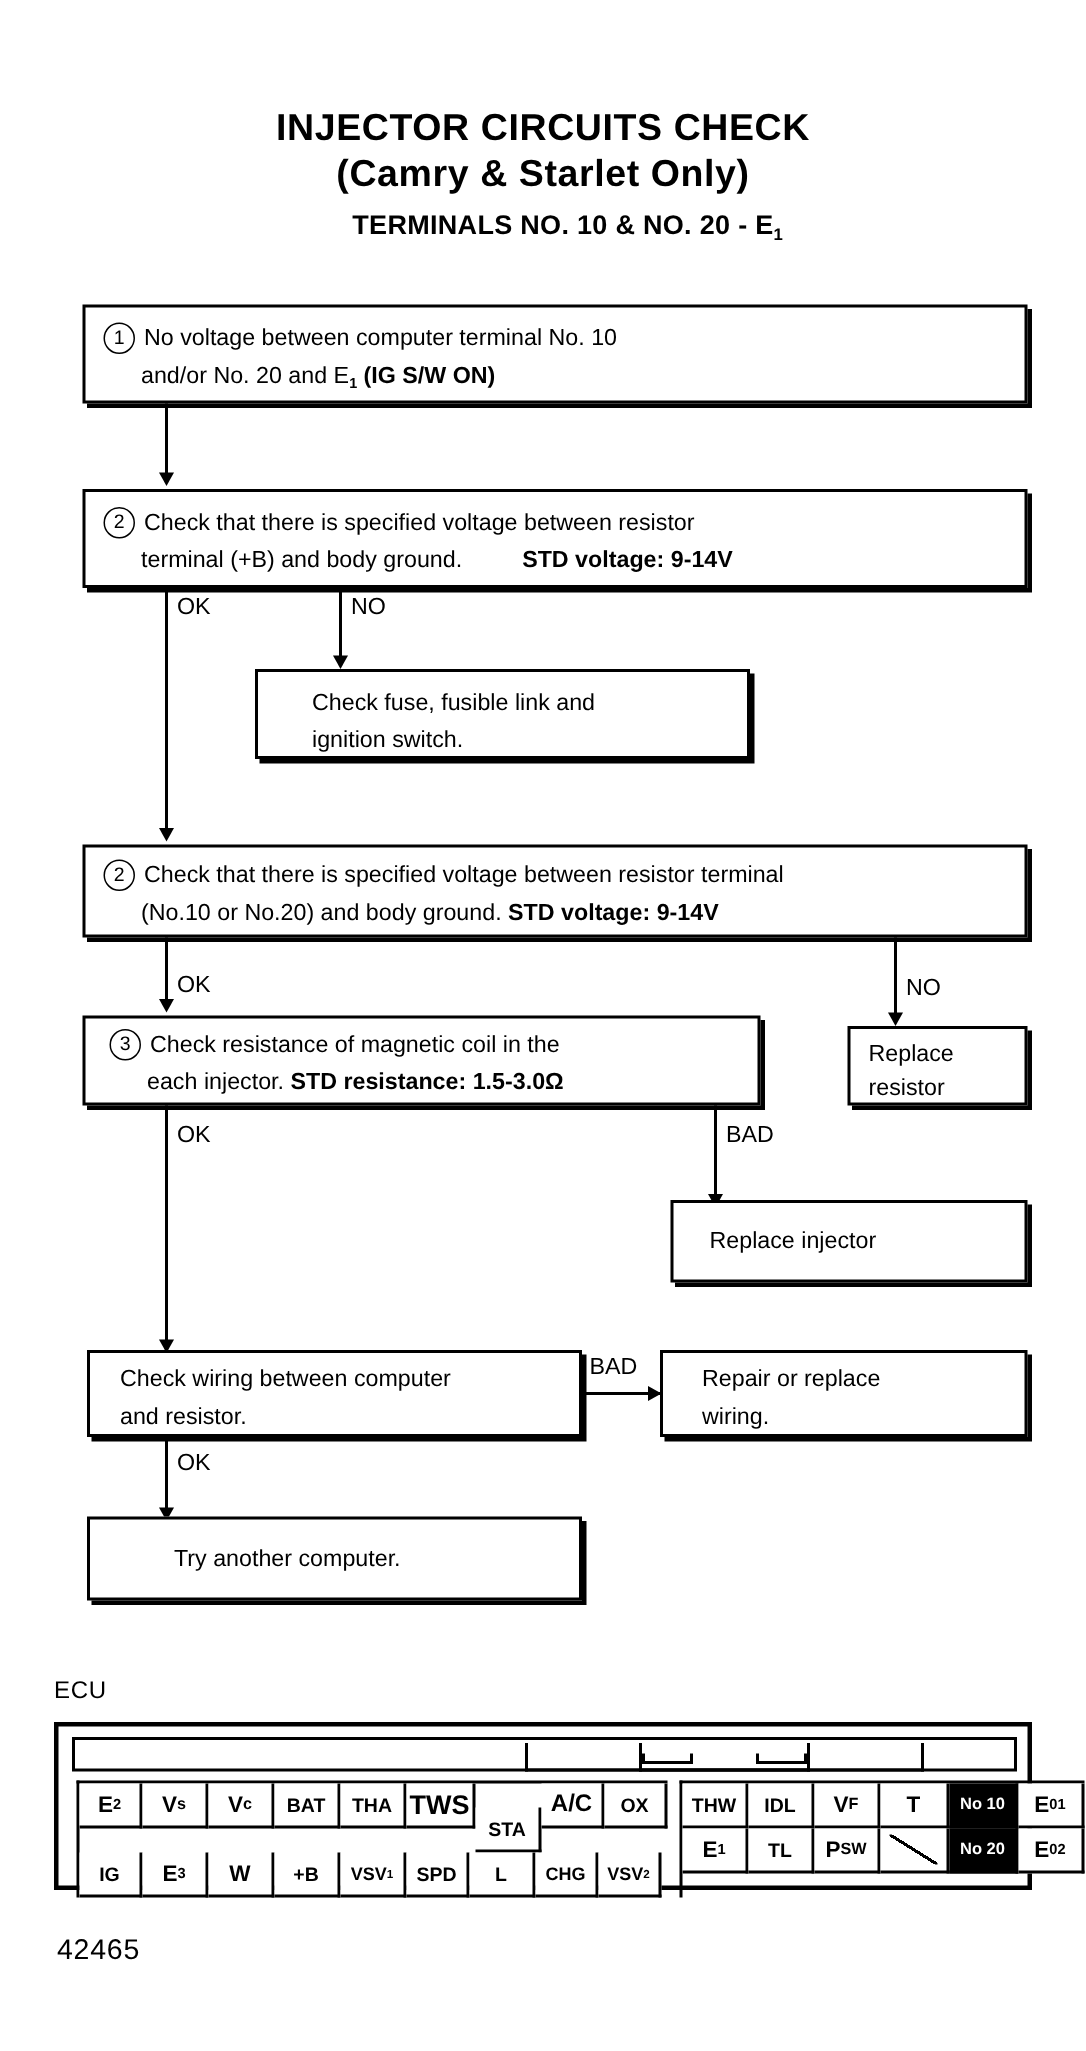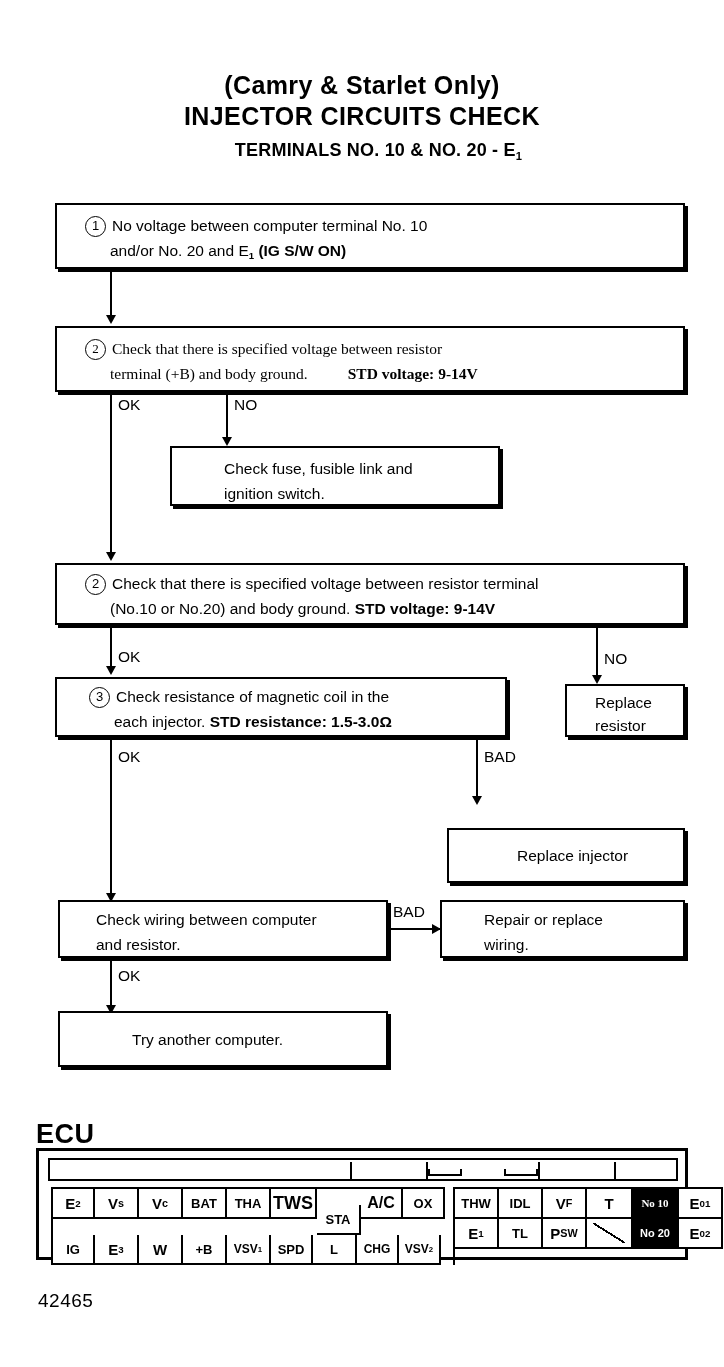--- a/index.html
+++ b/index.html
@@ -47,21 +47,20 @@
     position: absolute;
     border: 2px solid #000;
     background: #fff;
     box-sizing: border-box;
     box-shadow: 3px 3px 0 #000;
   }
   .box-inner {
     font-size: 15.5px;
     line-height: 25px;
     padding: 8px 10px 8px 12px;
-    margin-left: 16px;
   }
   .num {
     display: inline-block;
     width: 19px;
     height: 19px;
     line-height: 17px;
     border: 1.6px solid #000;
     border-radius: 50%;
     text-align: center;
     font-size: 13px;
@@ -101,22 +100,22 @@
     font-size: 15.5px;
     font-weight: normal;
     white-space: nowrap;
   }
 
   
   .ecu-title {
     position: absolute;
     left: 36px;
     top: 1119px;
-    font-size: 27px;
-    font-weight: bold;
+    font-size: 16px;
+    font-weight: normal;
     letter-spacing: 0.5px;
   }
   .ecu-frame {
     position: absolute;
     left: 36px;
     top: 1148px;
     width: 652px;
     height: 112px;
     border: 3px solid #000;
     box-sizing: border-box;
@@ -216,36 +215,36 @@
     left: 38px;
     top: 1290px;
     font-size: 19px;
     letter-spacing: 0.5px;
   }
 </style>
 </head>
 <body>
 
 <div class="title-block">
+  <div class="title-main">INJECTOR CIRCUITS CHECK</div>
   <div class="title-main">(Camry &amp; Starlet Only)</div>
-  <div class="title-main">INJECTOR CIRCUITS CHECK</div>
   <div class="title-sub"><span>TERMINALS NO. 10 &amp; NO. 20 - E</span><span class="sub">1</span></div>
 </div>
 
 <div class="box" style="left:55px; top:203px; width:630px; height:66px;">
   <div class="box-inner">
     <span class="num">1</span><span>No voltage between computer terminal No. 10</span><br>
     <span style="display:inline-block; width:25px;"></span><span>and/or No. 20 and E</span><span class="sub b">1</span><span class="b"> (IG S/W ON)</span>
   </div>
 </div>
 
 <div class="vline" style="left:110px; top:269px; height:48px;"></div>
 <div class="arrow-down" style="left:106px; top:315px;"></div>
 
-<div class="box" style="left:55px; top:326px; width:630px; height:66px;font-family:Liberation Serif, serif;">
+<div class="box" style="left:55px; top:326px; width:630px; height:66px;">
   <div class="box-inner">
     <span class="num">2</span><span>Check that there is specified voltage between resistor</span><br>
     <span style="display:inline-block; width:25px;"></span><span>terminal (+B) and body ground.</span><span style="display:inline-block; width:40px;"></span><span class="b">STD voltage: 9-14V</span>
   </div>
 </div>
 
 <div class="vline" style="left:110px; top:392px; height:165px;"></div>
 <div class="edge-label" style="left:118px; top:396px;">OK</div>
 <div class="arrow-down" style="left:106px; top:552px;"></div>
 
@@ -290,21 +289,21 @@
 </div>
 
 <div class="vline" style="left:110px; top:737px; height:160px;"></div>
 <div class="edge-label" style="left:118px; top:748px;">OK</div>
 <div class="arrow-down" style="left:106px; top:893px;"></div>
 
 <div class="vline" style="left:476px; top:737px; height:64px;"></div>
 <div class="edge-label" style="left:484px; top:748px;">BAD</div>
 <div class="arrow-down" style="left:472px; top:796px;"></div>
 
-<div class="box" style="left:447px; top:828px; width:238px; height:55px;padding-left:28px;">
+<div class="box" style="left:447px; top:800px; width:238px; height:55px;">
   <div class="box-inner" style="padding:13px 0 0 24px;">
     <span>Replace injector</span>
   </div>
 </div>
 
 <div class="box" style="left:58px; top:900px; width:330px; height:58px;">
   <div class="box-inner" style="padding:5px 0 0 20px;">
     <span>Check wiring between computer</span><br>
     <span>and resistor.</span>
   </div>
@@ -369,21 +368,21 @@
         <div class="pin" style="min-width:42px; font-size:12px;">VSV<span class="sb">2</span></div>
       </div>
     </div>
 
     <div class="pin-grid">
       <div class="pin-row">
         <div class="pin" style="min-width:44px; font-size:13px;">THW</div>
         <div class="pin" style="min-width:44px; font-size:13px;">IDL</div>
         <div class="pin" style="min-width:44px;">V<span class="sc">F</span></div>
         <div class="pin" style="min-width:46px;">T</div>
-        <div class="pin inverted" style="min-width:46px;font-family:Liberation Serif, serif;">No 10</div>
+        <div class="pin inverted" style="min-width:46px;">No 10</div>
         <div class="pin" style="min-width:44px;">E<span class="sb">01</span></div>
       </div>
       <div class="pin-row">
         <div class="pin" style="min-width:44px;">E<span class="sb">1</span></div>
         <div class="pin" style="min-width:44px; font-size:13px;">TL</div>
         <div class="pin" style="min-width:44px;">P<span class="sc">SW</span></div>
         <div class="pin blank-slash" style="min-width:46px;"></div>
         <div class="pin inverted" style="min-width:46px;">No 20</div>
         <div class="pin" style="min-width:44px;">E<span class="sb">02</span></div>
       </div>

